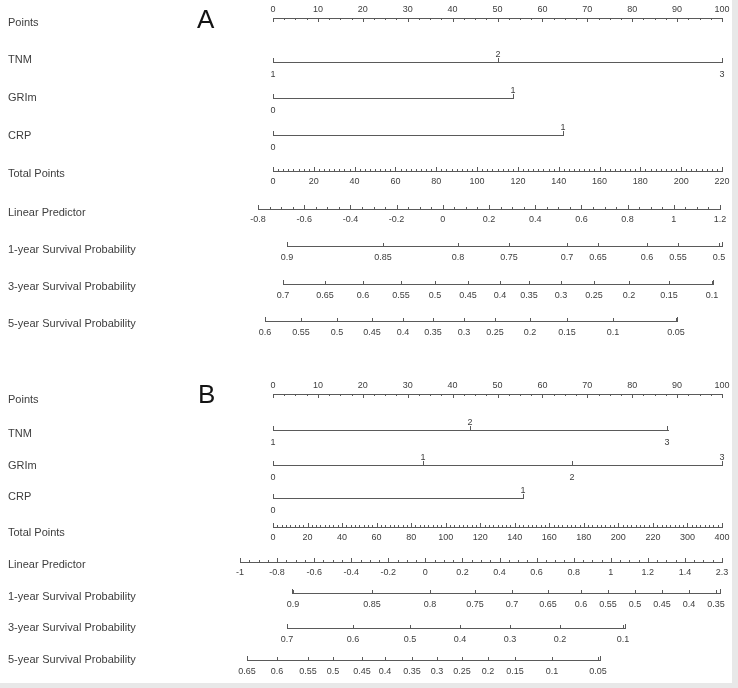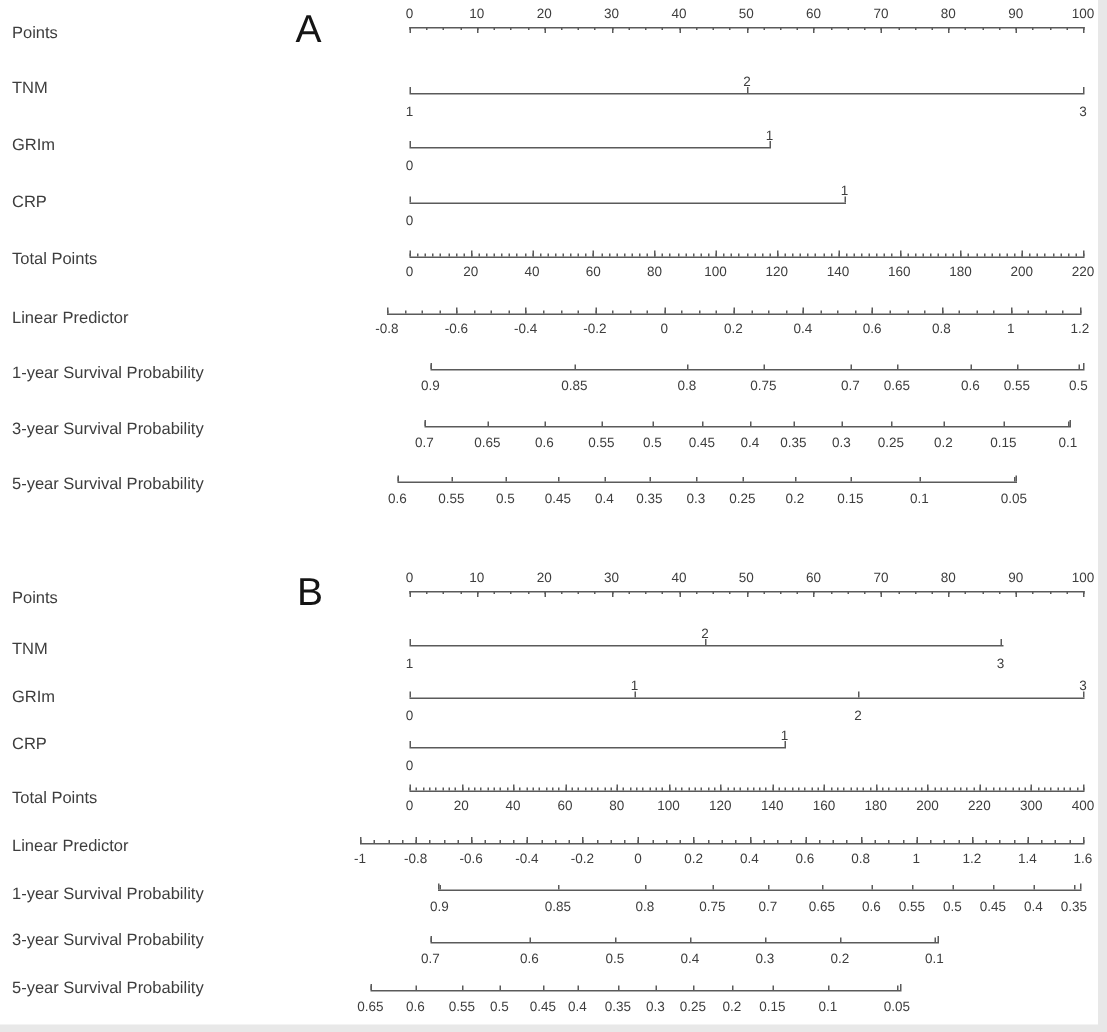--- a/index.html
+++ b/index.html
@@ -690,21 +690,21 @@
       <div class="tick-label" style="left: 536.615px; top: 572px;">0.6</div>
       <div class="axis-tick" style="left: 574px; height: 4px; top: 558px;"></div>
       <div class="tick-label" style="left: 573.692px; top: 572px;">0.8</div>
       <div class="axis-tick" style="left: 611px; height: 4px; top: 558px;"></div>
       <div class="tick-label" style="left: 610.769px; top: 572px;">1</div>
       <div class="axis-tick" style="left: 648px; height: 4px; top: 558px;"></div>
       <div class="tick-label" style="left: 647.846px; top: 572px;">1.2</div>
       <div class="axis-tick" style="left: 685px; height: 4px; top: 558px;"></div>
       <div class="tick-label" style="left: 684.923px; top: 572px;">1.4</div>
       <div class="axis-tick" style="left: 722px; height: 4px; top: 558px;"></div>
-      <div class="tick-label" style="left: 722px; top: 572px;">1.6</div>
+      <div class="tick-label" style="left: 722px; top: 572px;">2.3</div>
       <div class="row-label" style="left: 8px; top: 596px;">1-year Survival Probability</div>
       <div class="axis-line" style="left: 292px; width: 429px; top: 593px;"></div>
       <div class="axis-tick" style="left: 292px; height: 4px; top: 589px;"></div>
       <div class="axis-tick" style="left: 720px; height: 4px; top: 589px;"></div>
       <div class="axis-tick" style="left: 293px; height: 3px; top: 590px;"></div>
       <div class="tick-label" style="left: 293px; top: 604px;">0.9</div>
       <div class="axis-tick" style="left: 372px; height: 3px; top: 590px;"></div>
       <div class="tick-label" style="left: 372px; top: 604px;">0.85</div>
       <div class="axis-tick" style="left: 430px; height: 3px; top: 590px;"></div>
       <div class="tick-label" style="left: 430px; top: 604px;">0.8</div>

